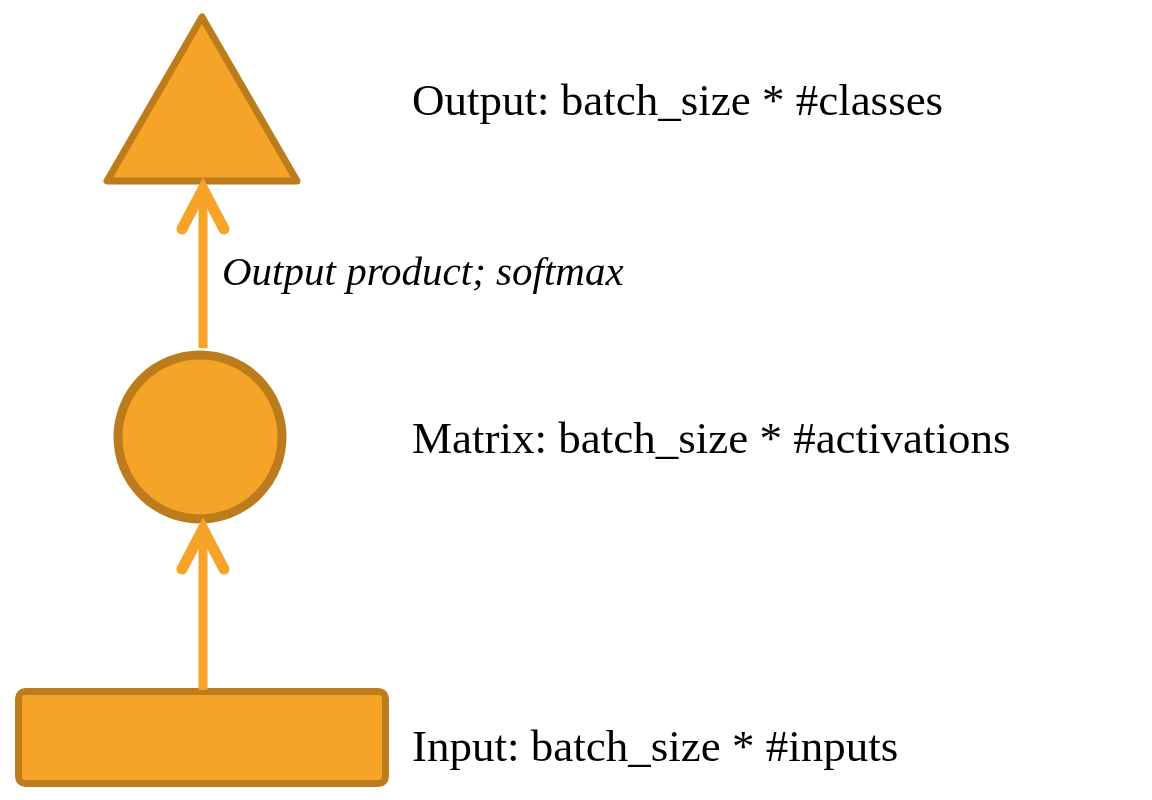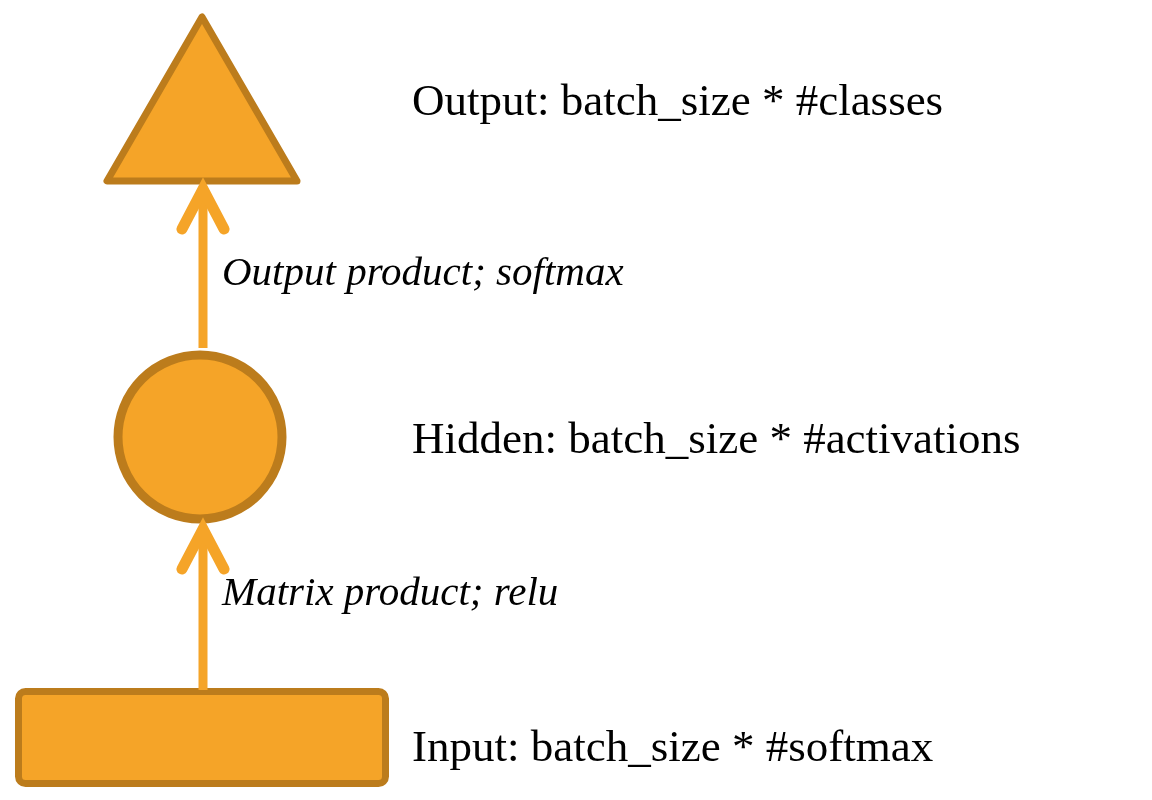--- a/index.html
+++ b/index.html
@@ -76,21 +76,20 @@
     </g>
 
     <g>
       <line class="arrow-shaft" x1="203" y1="690" x2="203" y2="530"></line>
       <polyline class="arrow-head" points="182,569 203,529 224,569"></polyline>
     </g>
   </svg>
 
   <div class="node-label" style="left:412px; top:100px;">Output: batch_size * #classes</div>
 
-  <div class="node-label" style="left:412px; top:438px;">Hidden: batch_size * #activations</div>
+  <div class="node-label" style="left:412px; top:438px;">Matrix: batch_size * #activations</div>
 
-  <div class="node-label" style="left:412px; top:746px;">Input: batch_size * #softmax</div>
+  <div class="node-label" style="left:412px; top:746px;">Input: batch_size * #inputs</div>
 
   <div class="edge-label" style="left:222px; top:271px;">Output product; softmax</div>
 
-  <div class="edge-label" style="left:222px; top:591px;">Matrix product; relu</div>
 
 </div>
 
 </body></html>

